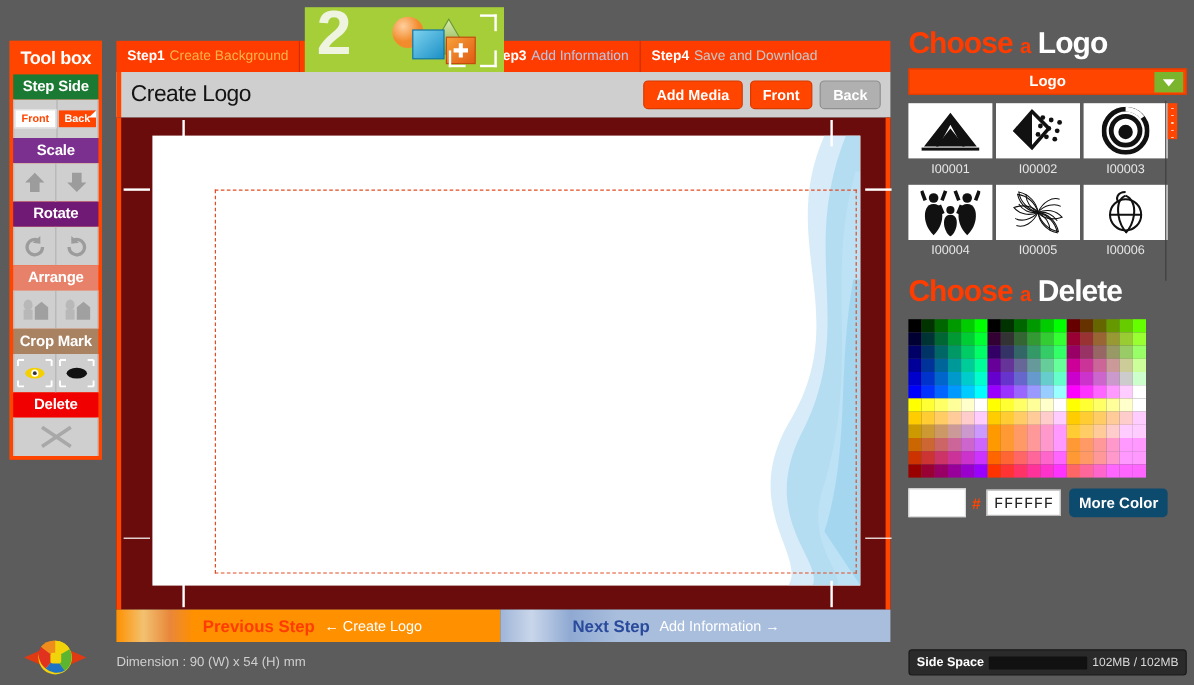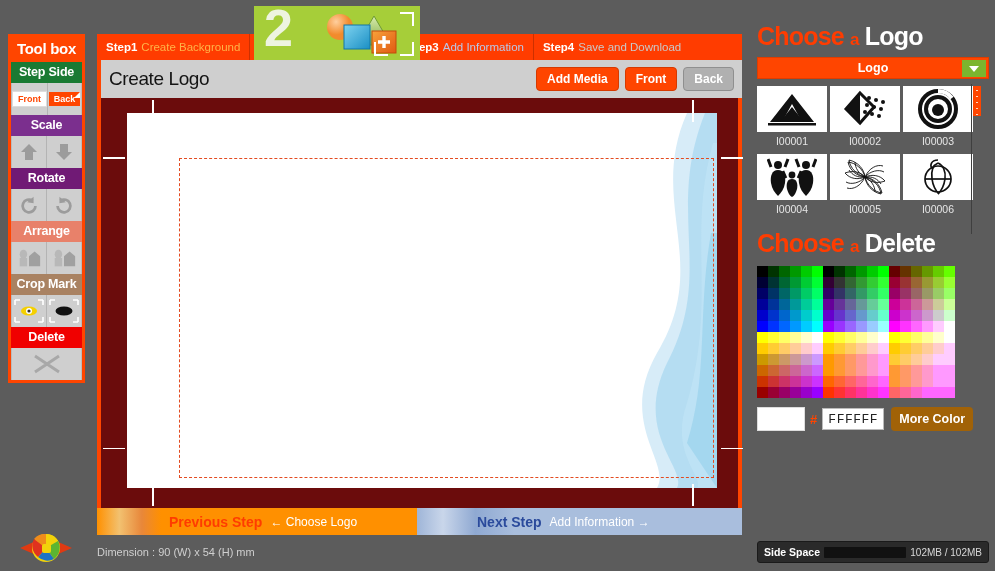--- a/index.html
+++ b/index.html
@@ -197,21 +197,21 @@
   }
   #colorpreview { width: 48px; height: 24px; background: #fff; border: 1px solid #ddd; }
   #hashsym { color: #ff4500; font-weight: bold; font-size: 13px; }
   #hexfield {
     width: 62px; height: 22px; background: #fff; border: 1px solid #bbb;
     font-family: "Liberation Mono", monospace; font-size: 13px;
     display: flex; align-items: center; justify-content: center; color: #222;
     letter-spacing: 0.5px;
   }
   #morecolor {
-    background: #a16207; color: #fff; font-weight: bold; font-size: 12.5px;
+    background: #0c4a6e; color: #fff; font-weight: bold; font-size: 12.5px;
     padding: 5px 8px; border-radius: 4px; margin-left: 2px;
   }
 
   
   #freespace {
     position: absolute; left: 757px; top: 541px; width: 232px; height: 22px;
     background: #2a2a2a; border: 1px solid #1a1a1a; border-radius: 3px;
     display: flex; align-items: center; padding: 0 6px; gap: 4px;
   }
   #fs-label { color: #fff; font-weight: bold; font-size: 10.5px; }
@@ -386,21 +386,21 @@
     <span class="cmark h" style="left:620px;top:59px;"></span>
     <span class="cmark v" style="left:51px;bottom:2px;"></span>
     <span class="cmark h" style="left:2px;bottom:59px;"></span>
     <span class="cmark v" style="left:591px;bottom:2px;"></span>
     <span class="cmark h" style="left:620px;bottom:59px;"></span>
   </div>
 
   <div id="bottomnav">
     <div class="nav-prev">
       <span class="lbl">Previous Step</span>
-      <span class="sub">← Choose Logo</span>
+      <span class="sub">← Create Logo</span>
     </div>
     <div class="nav-next">
       <span class="lbl">Next Step</span>
       <span class="sub">Add Information →</span>
     </div>
   </div>
   <div id="dimtext">Dimension : 90 (W) x 54 (H) mm</div>
 
   <svg id="applogo" viewBox="0 0 52 34">
     <path d="M0 17 L16 10 L16 24 Z" fill="#e03a12"></path>

